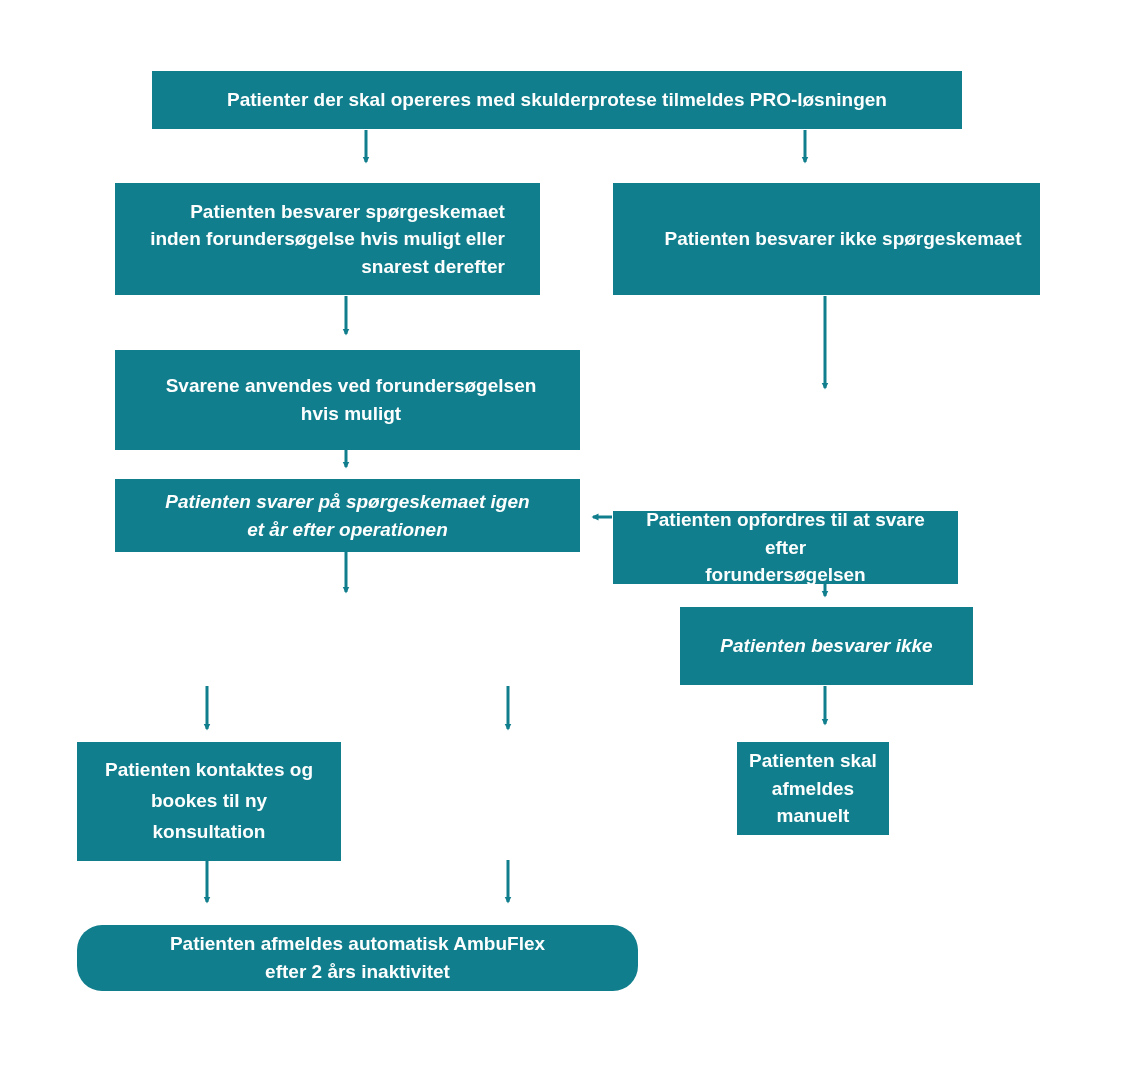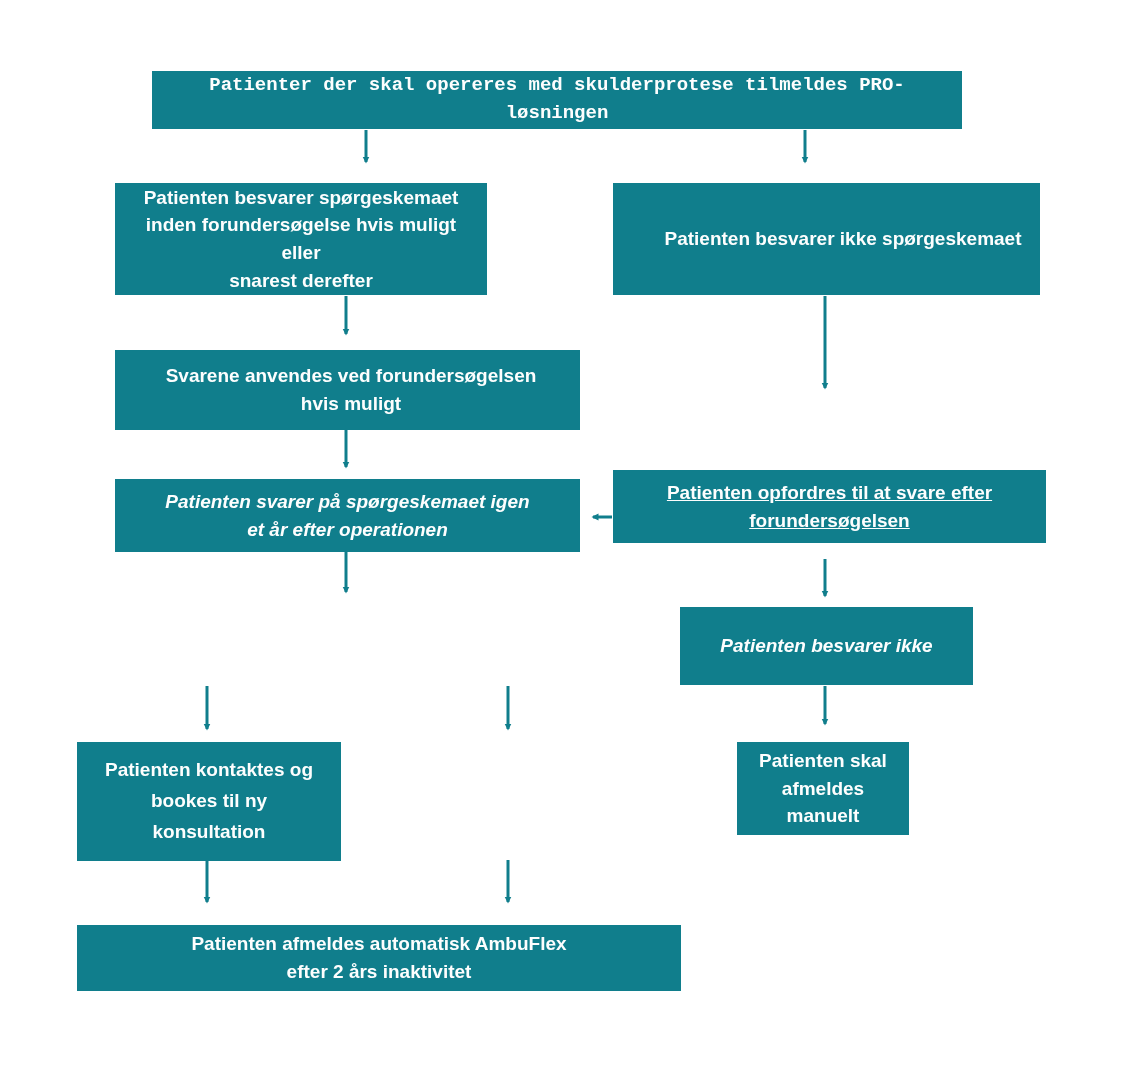--- a/index.html
+++ b/index.html
@@ -65,45 +65,45 @@
     <line x1="612" y1="517" x2="593" y2="517" marker-end="url(#ah)"></line>
     <line x1="346" y1="552" x2="346" y2="592" marker-end="url(#ah)"></line>
     <line x1="825" y1="559" x2="825" y2="596" marker-end="url(#ah)"></line>
     <line x1="207" y1="686" x2="207" y2="729" marker-end="url(#ah)"></line>
     <line x1="508" y1="686" x2="508" y2="729" marker-end="url(#ah)"></line>
     <line x1="825" y1="686" x2="825" y2="724" marker-end="url(#ah)"></line>
     <line x1="207" y1="860" x2="207" y2="902" marker-end="url(#ah)"></line>
     <line x1="508" y1="860" x2="508" y2="902" marker-end="url(#ah)"></line>
   </svg>
 
-  <div class="node" style="left:152px; top:71px; width:810px; height:58px;font-family:Liberation Mono, monospace;">Patienter der skal opereres med skulderprotese tilmeldes PRO-løsningen</div>
+  <div class="node" style="left:152px; top:71px; width:810px; height:58px;">Patienter der skal opereres med skulderprotese tilmeldes PRO-løsningen</div>
 
-  <div class="node" style="left:115px; top:183px; width:372px; height:112px;">Patienten besvarer spørgeskemaet
+  <div class="node" style="left:115px; top:183px; width:425px; height:112px;text-align:right;">Patienten besvarer spørgeskemaet
 inden forundersøgelse hvis muligt eller
 snarest derefter</div>
 
   <div class="node" style="left:613px; top:183px; width:427px; height:112px;padding-left:43px;">Patienten besvarer ikke spørgeskemaet</div>
 
-  <div class="node" style="left:115px; top:350px; width:465px; height:80px;padding-left:17px;">Svarene anvendes ved forundersøgelsen
+  <div class="node" style="left:115px; top:350px; width:465px; height:100px;padding-left:17px;">Svarene anvendes ved forundersøgelsen
 hvis muligt</div>
 
   <div class="node" style="left:115px; top:479px; width:465px; height:73px;font-style:italic;">Patienten svarer på spørgeskemaet igen
 et år efter operationen</div>
 
-  <div class="node" style="left:613px; top:470px; width:433px; height:73px;text-decoration:underline;">Patienten opfordres til at svare efter
+  <div class="node" style="left:613px; top:511px; width:345px; height:73px;">Patienten opfordres til at svare efter
 forundersøgelsen</div>
 
 
   <div class="node" style="left:680px; top:607px; width:293px; height:78px;font-style:italic;">Patienten besvarer ikke</div>
 
   <div class="node loose" style="left:77px; top:742px; width:264px; height:119px;">Patienten kontaktes og
 bookes til ny
 konsultation</div>
 
 
-  <div class="node" style="left:737px; top:742px; width:172px; height:93px;">Patienten skal
+  <div class="node" style="left:737px; top:742px; width:152px; height:93px;">Patienten skal
 afmeldes
 manuelt</div>
 
-  <div class="node" style="left:77px; top:925px; width:604px; height:66px;">Patienten afmeldes automatisk AmbuFlex
+  <div class="node" style="left:77px; top:925px; width:561px; height:66px;border-radius:25px;">Patienten afmeldes automatisk AmbuFlex
 efter 2 års inaktivitet</div>
 
 </div>
 
 </body></html>

